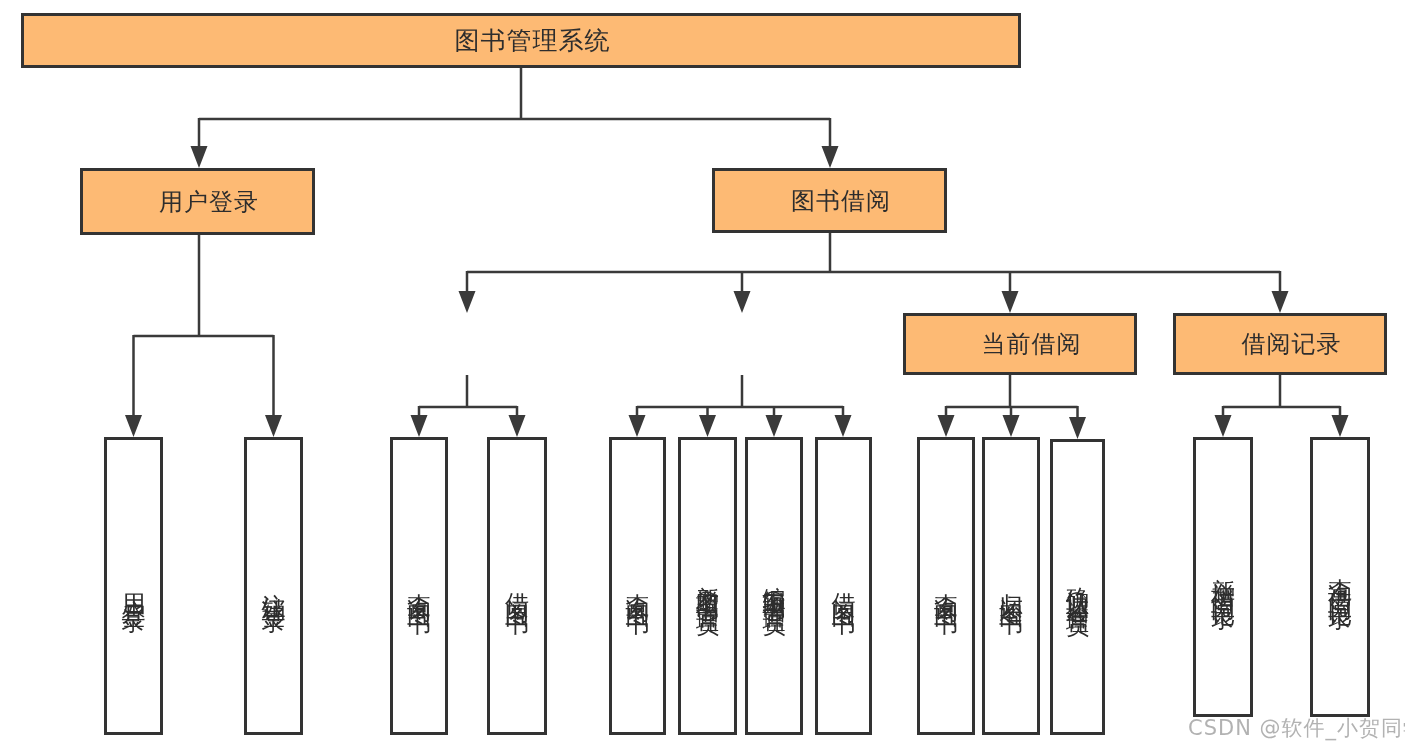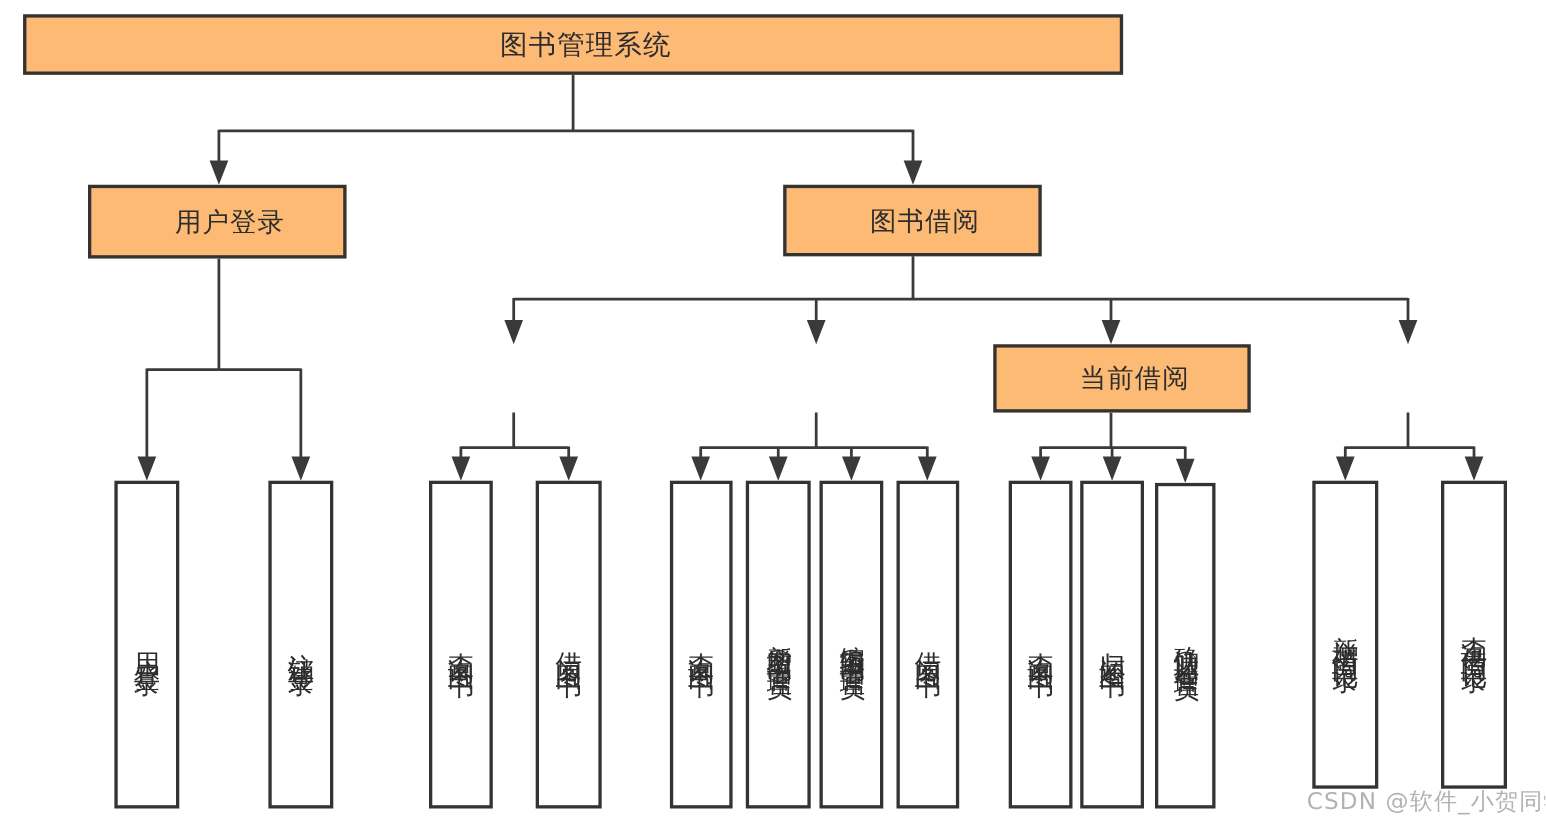--- a/index.html
+++ b/index.html
@@ -85,20 +85,23 @@
   <div class="hbox" style="left:80px;top:168px;width:235px;height:67px;">
     <span>用户登录</span>
   </div>
   <div class="hbox" style="left:712px;top:168px;width:235px;height:65px;">
     <span>图书借阅</span>
   </div>
 
   <div class="hbox" style="left:903px;top:313px;width:234px;height:62px;">
     <span>当前借阅</span>
   </div>
+  <div class="hbox" style="left:1173px;top:313px;width:214px;height:62px;">
+    <span>借阅记录</span>
+  </div>
 
   <div class="vbox" style="left:104px;top:437px;width:59px;height:298px;">
     <span class="vtext">用户登录</span>
   </div>
   <div class="vbox" style="left:244px;top:437px;width:59px;height:298px;">
     <span class="vtext">注销登录</span>
   </div>
 
   <div class="vbox" style="left:390px;top:437px;width:58px;height:298px;">
     <span class="vtext">查询图书</span>

